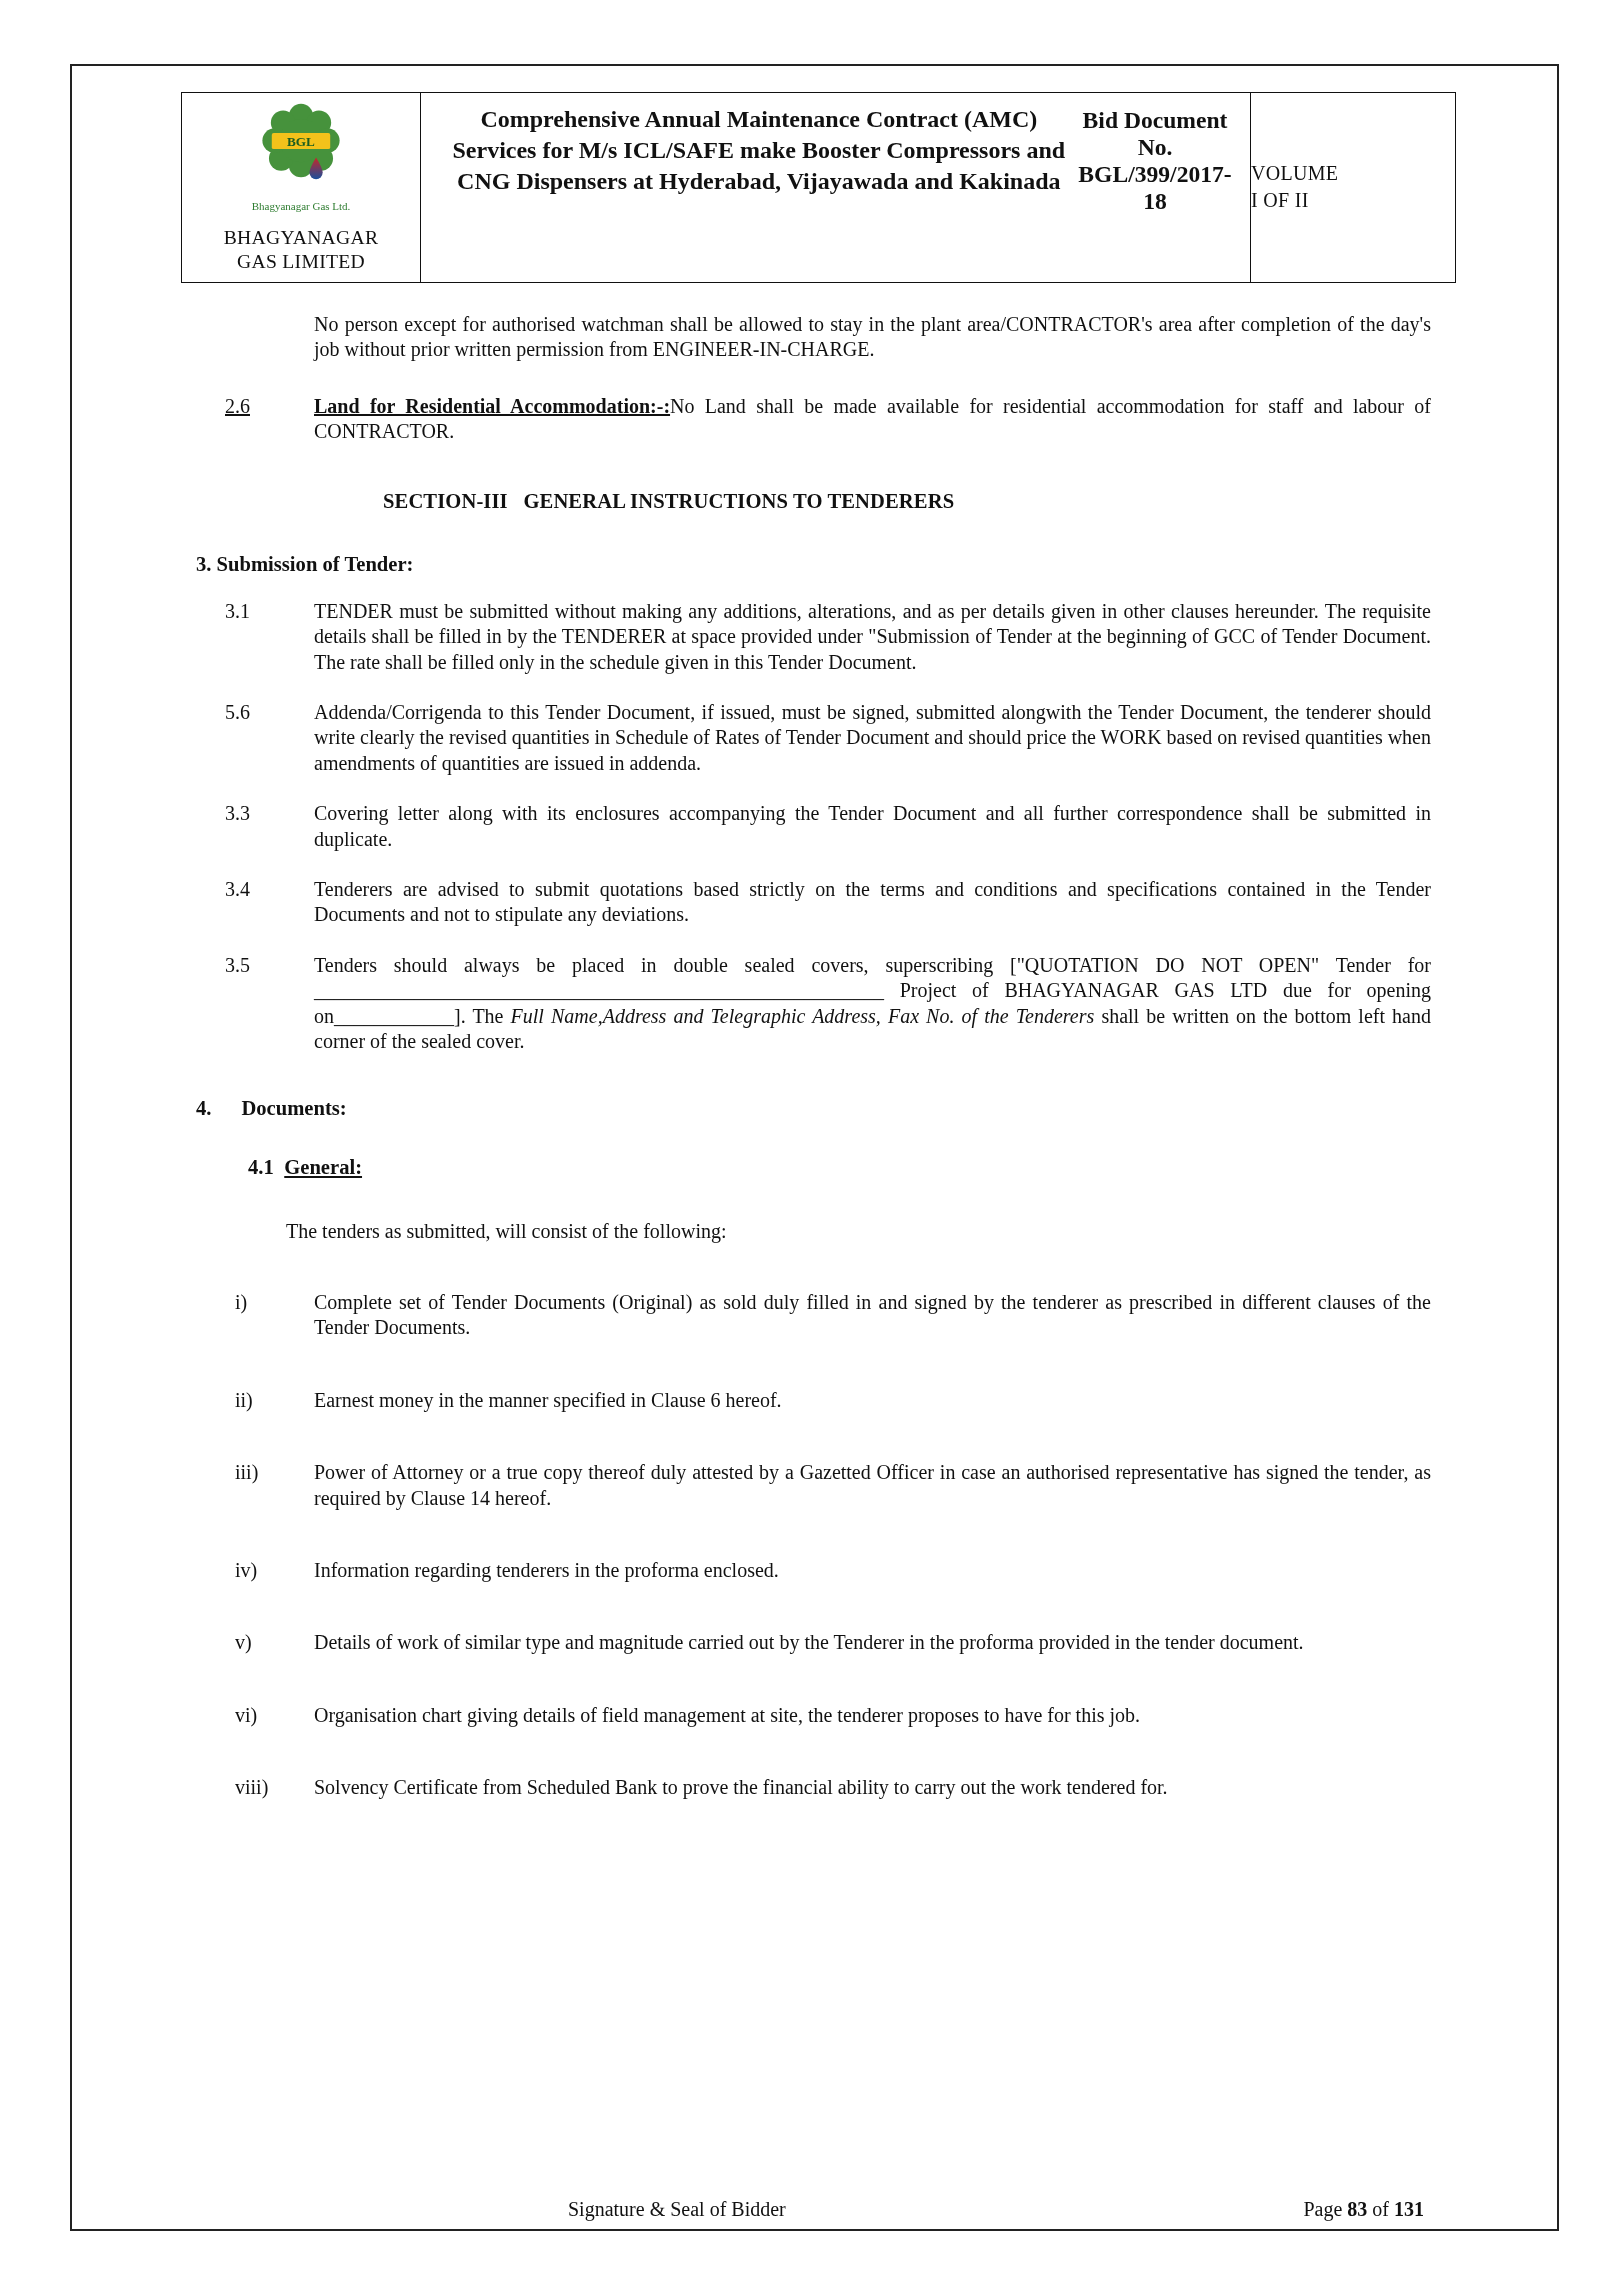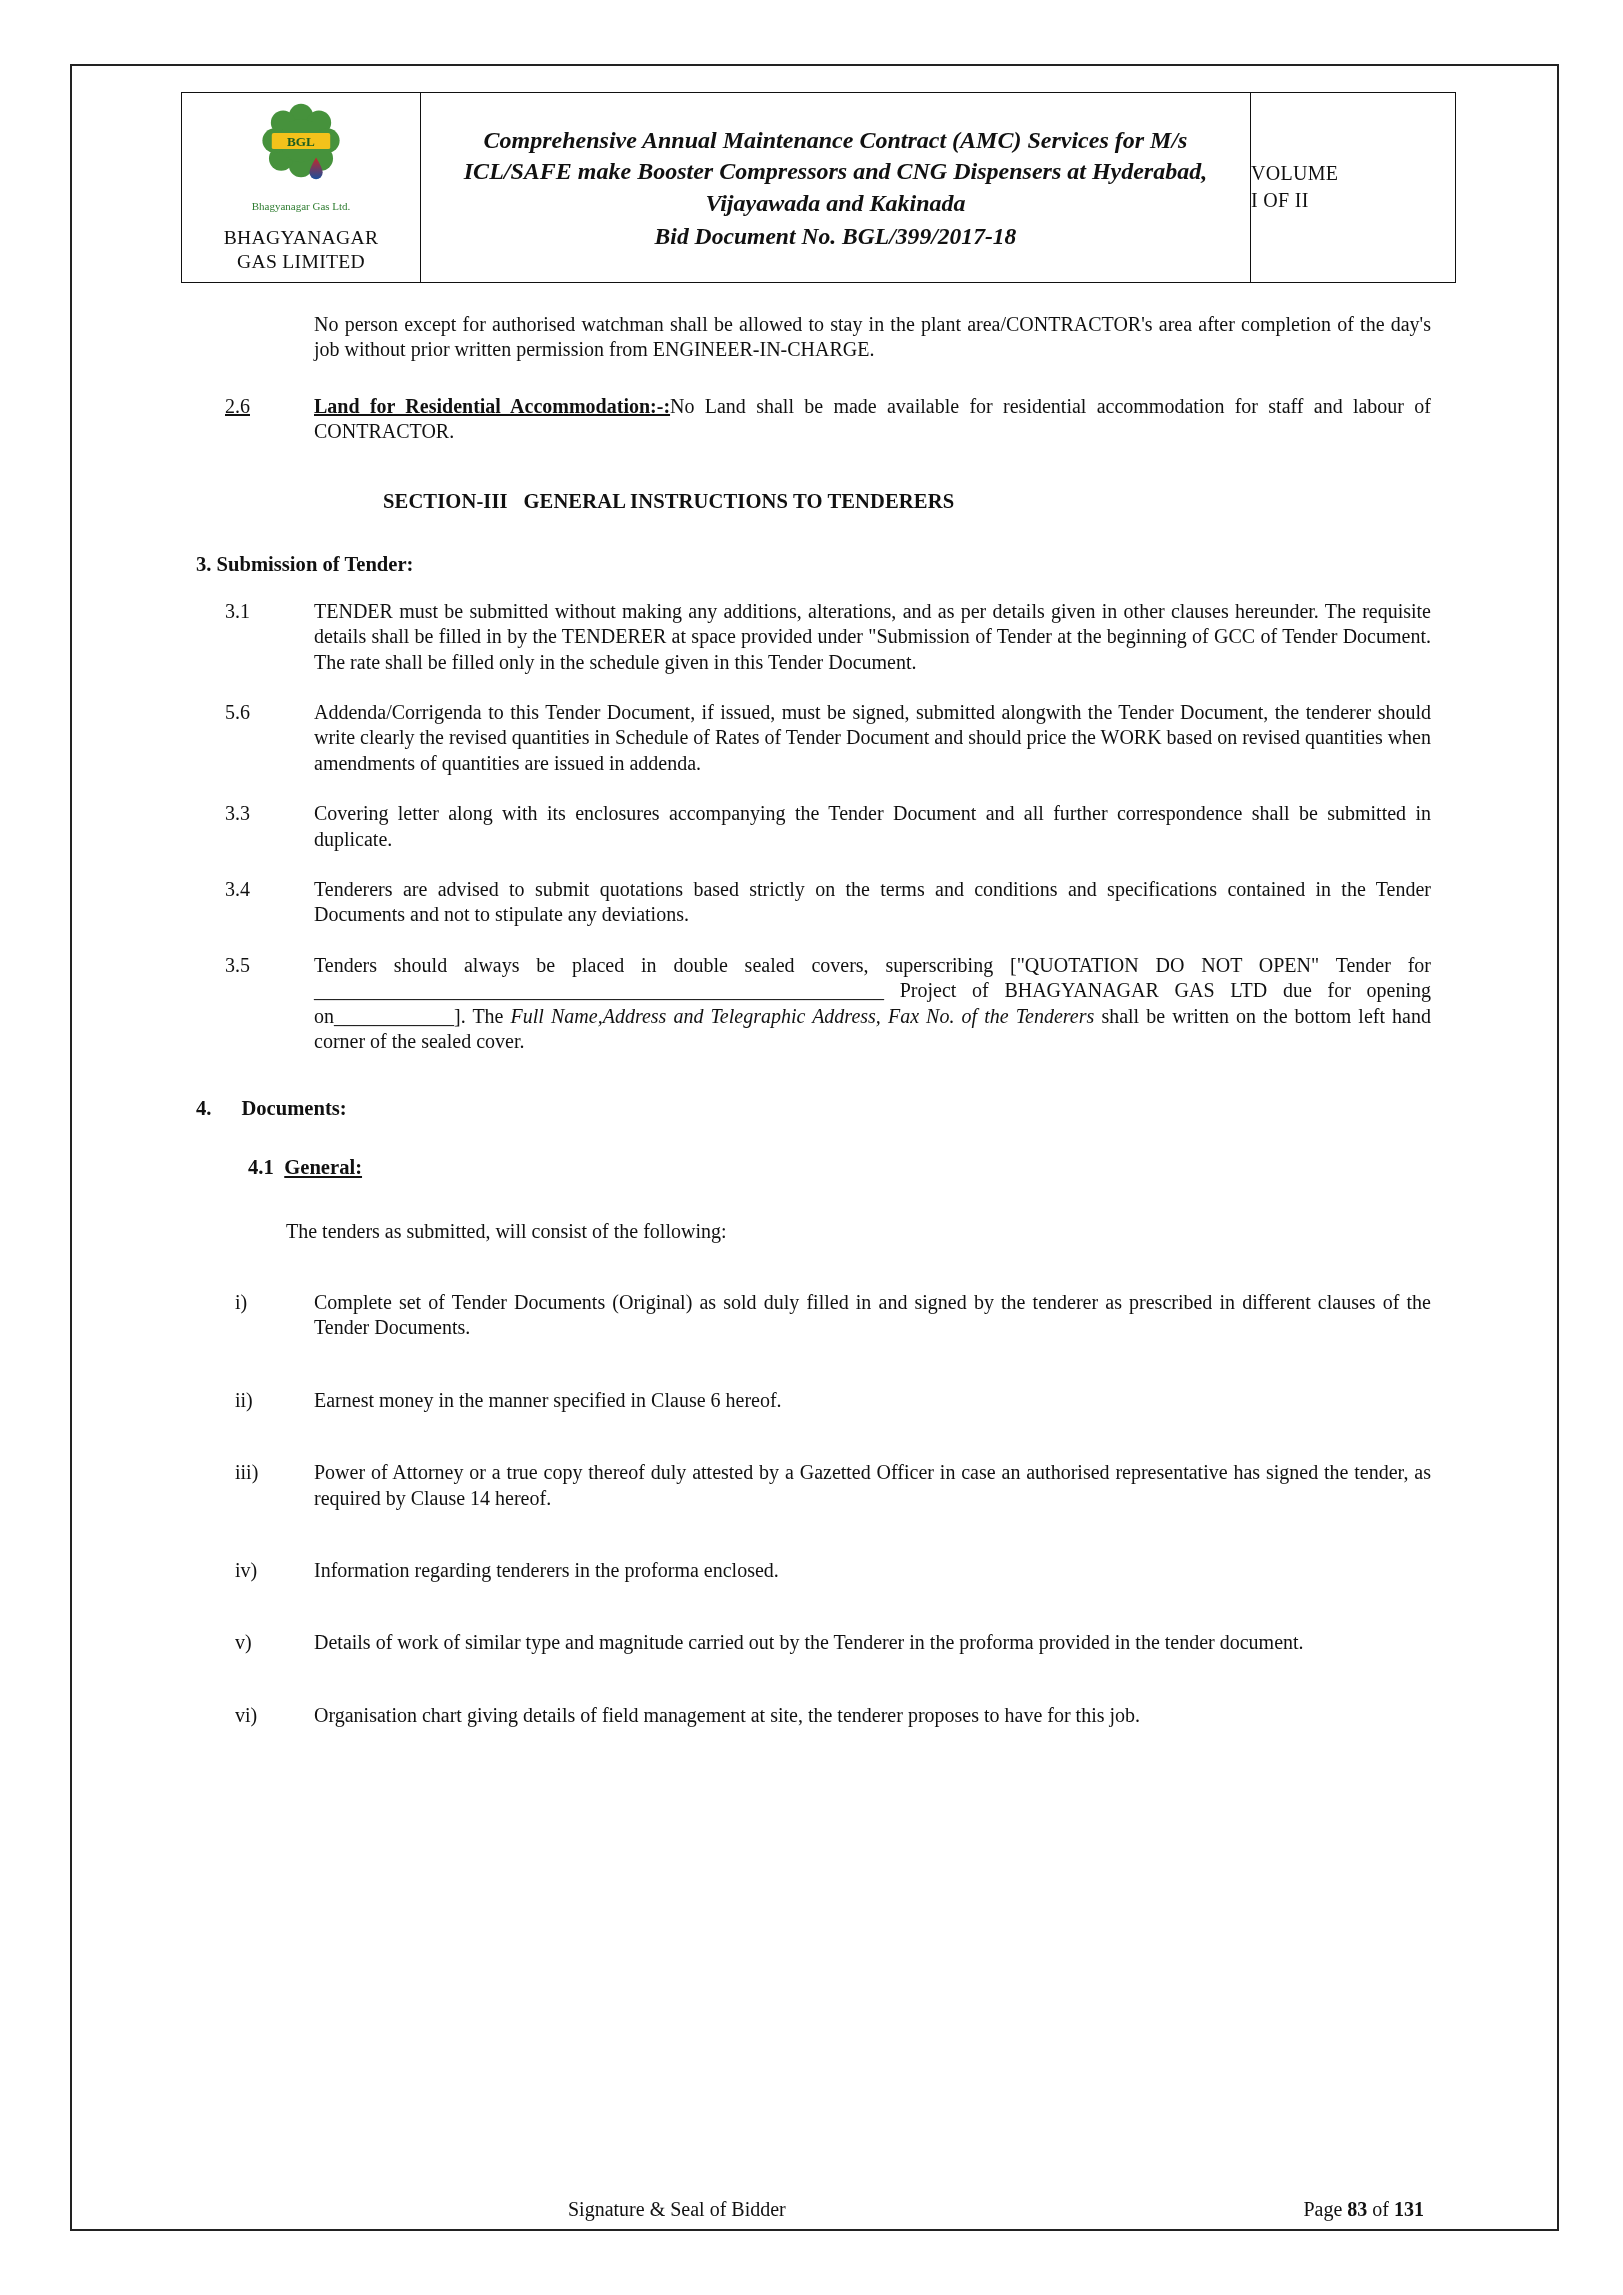--- a/index.html
+++ b/index.html
@@ -36,24 +36,23 @@
     width: 239px;
     display: flex; flex-direction: column;
     align-items: center; justify-content: center;
     padding: 7.9px 5.2px;
   }
   .logo { width: 122px; height: 98px; display: block; }
   .logo-caption { color: #2f7d31; font-size: 11px; line-height: 1.1; margin-top: 1.3px; }
   .company-name { margin-top: 14px; font-size: 19.6px; line-height: 1.22; text-align: center; letter-spacing: 0.3px; }
   .title-cell {
     flex: 1;
-    display: flex; flex-direction: column; justify-content: center;
+    display: flex; flex-direction: row; justify-content: center;
     text-align: center;
     padding: 10.5px 18.3px;
-    font-style: italic;
   }
   .doc-title { font-weight: bold; font-size: 24px; line-height: 1.3; }
   .bid-no { font-weight: bold; font-size: 23.6px; margin-top: 3.9px; }
   .volume-cell {
     width: 204px;
     display: flex; flex-direction: column;
     justify-content: center; align-items: flex-start;
     font-size: 20px; line-height: 1.35; letter-spacing: 0.3px;
     text-align: center;
   }
@@ -210,20 +209,24 @@
         <span class="marker">v)</span>
         <p class="para">Details of work of similar type and magnitude carried out by the Tenderer in the proforma provided in the tender document.</p>
       </div>
 
       <div class="list-item">
         <span class="marker">vi)</span>
         <p class="para">Organisation chart giving details of field management at site, the tenderer proposes to have for this job.</p>
       </div>
 
 
+      <div class="list-item">
+        <span class="marker">viii)</span>
+        <p class="para">Solvency Certificate from Scheduled Bank to prove the financial ability to carry out the work tendered for.</p>
+      </div>
 
     </main>
 
     <footer class="doc-footer">
       <div class="signature">Signature &amp; Seal of Bidder</div>
       <div class="page-number"><span>Page</span> <b>83</b> <span>of</span> <b>131</b></div>
     </footer>
 
   </div>
 </div>

